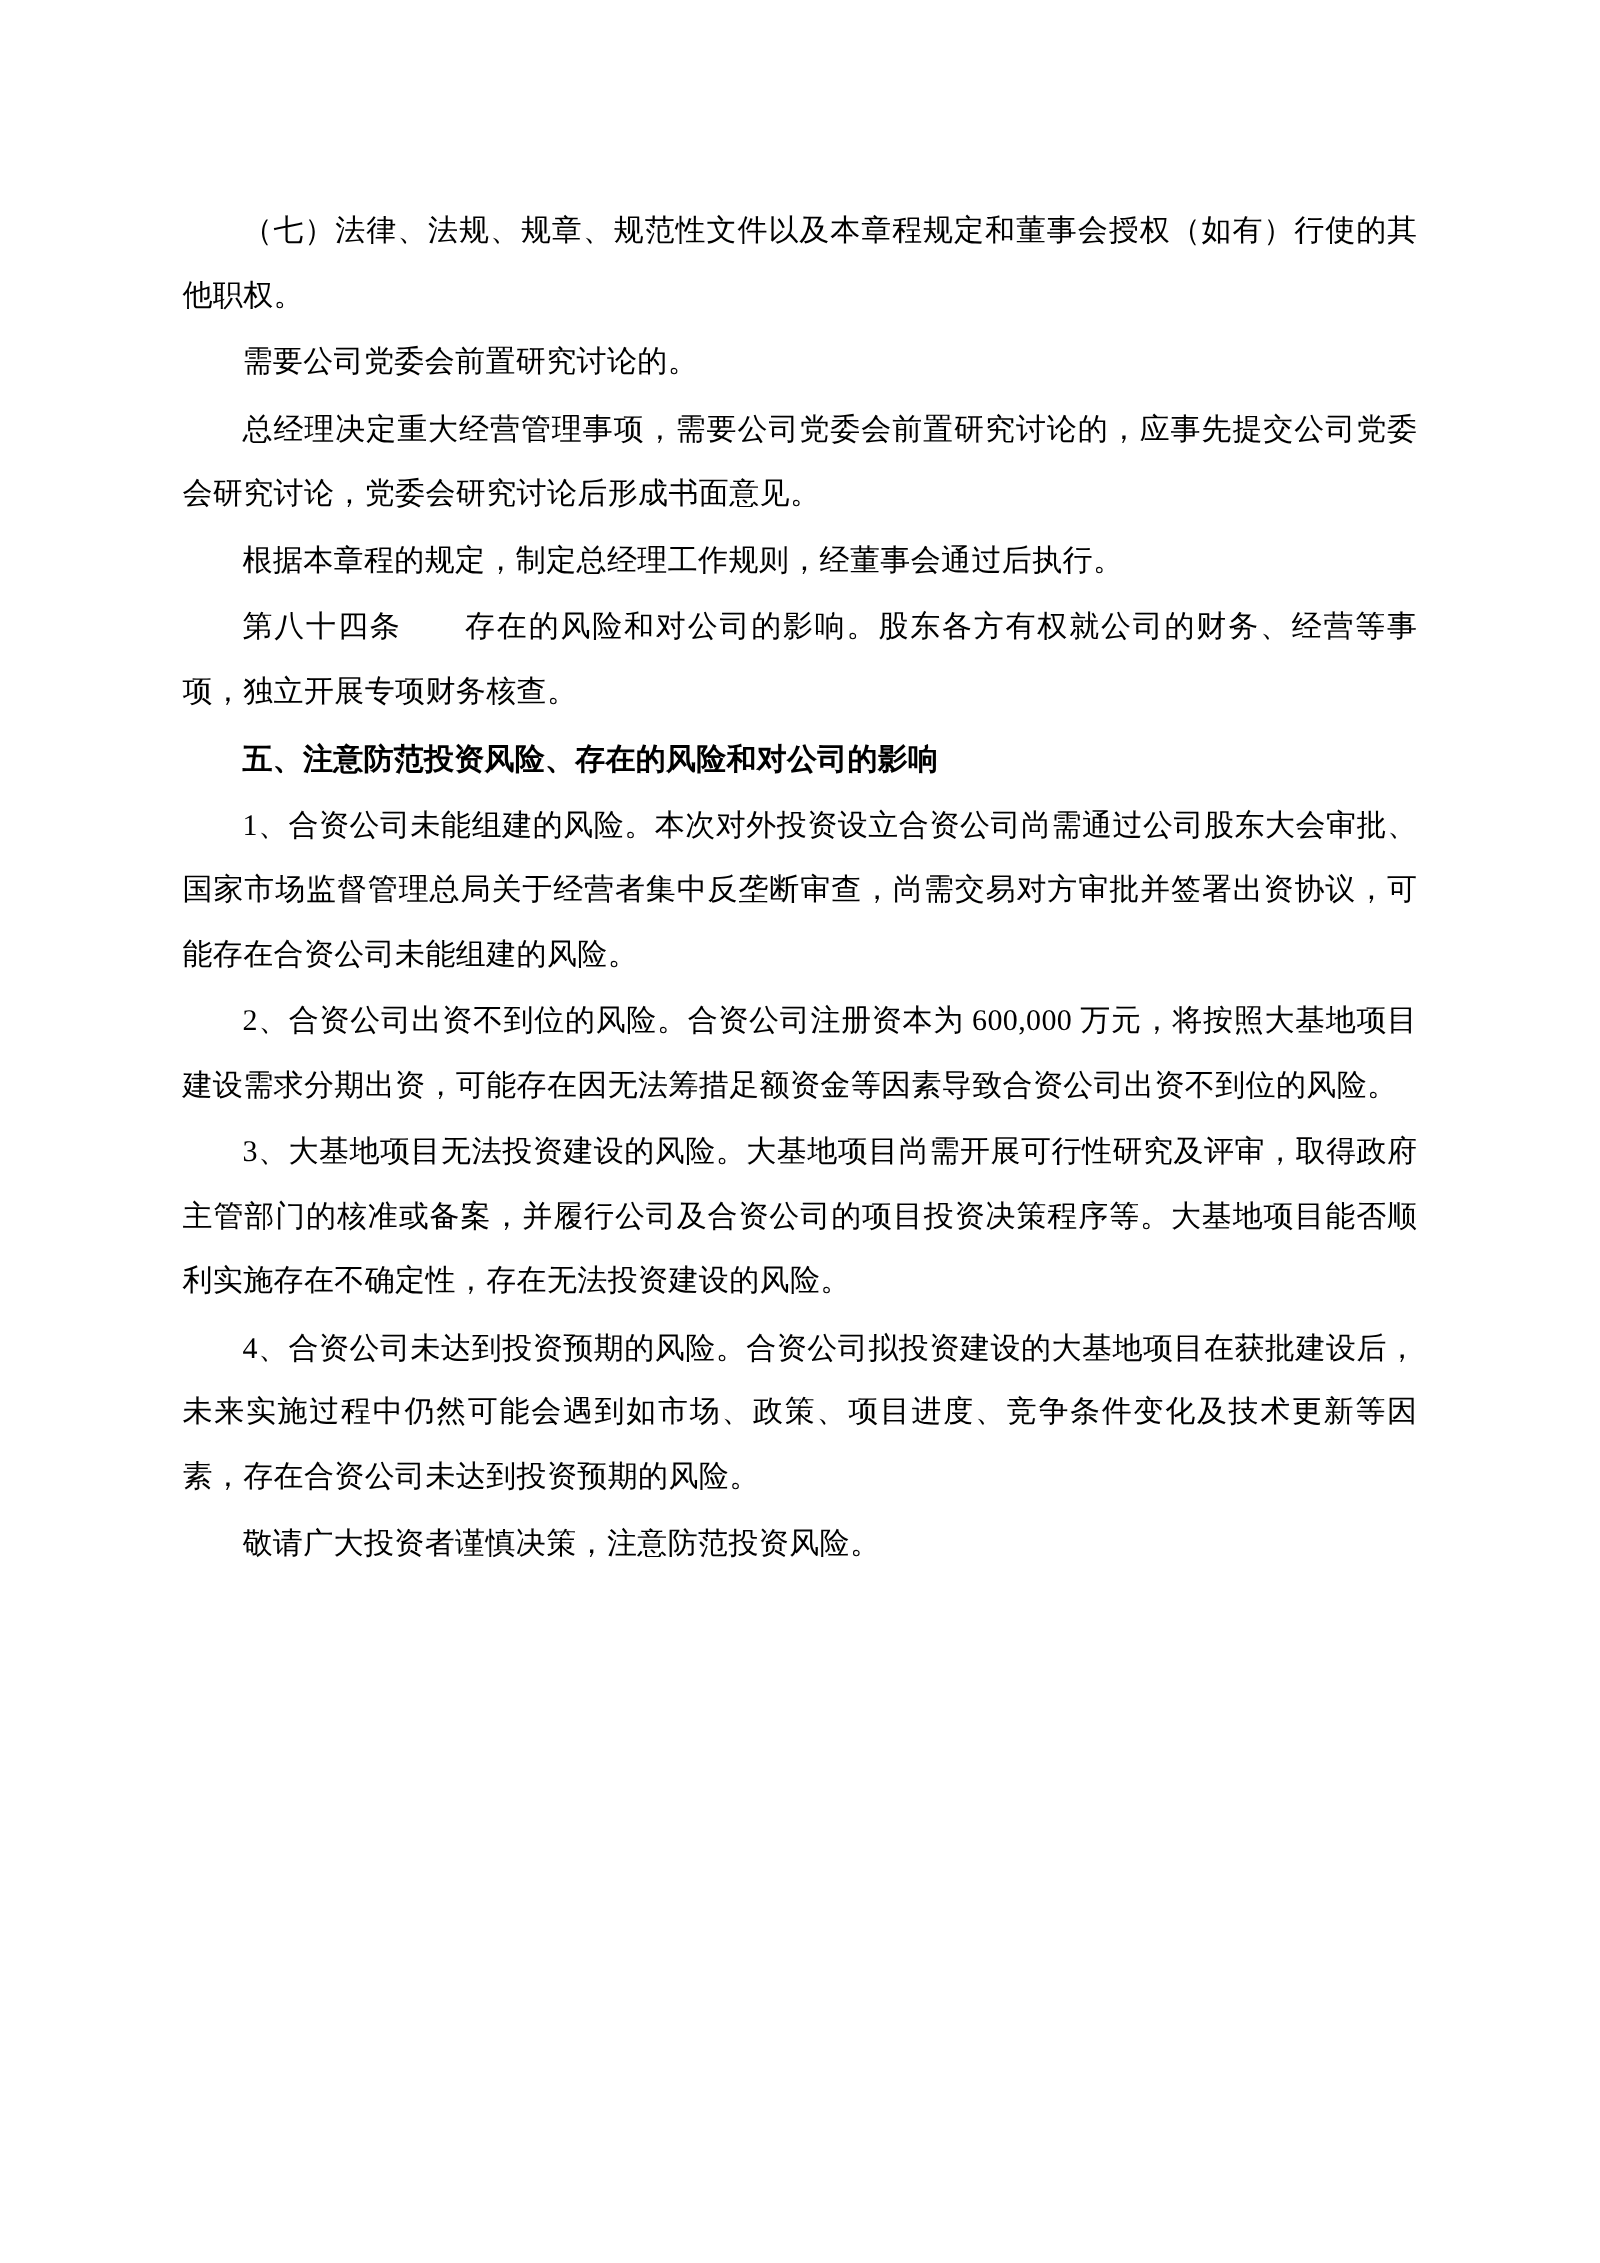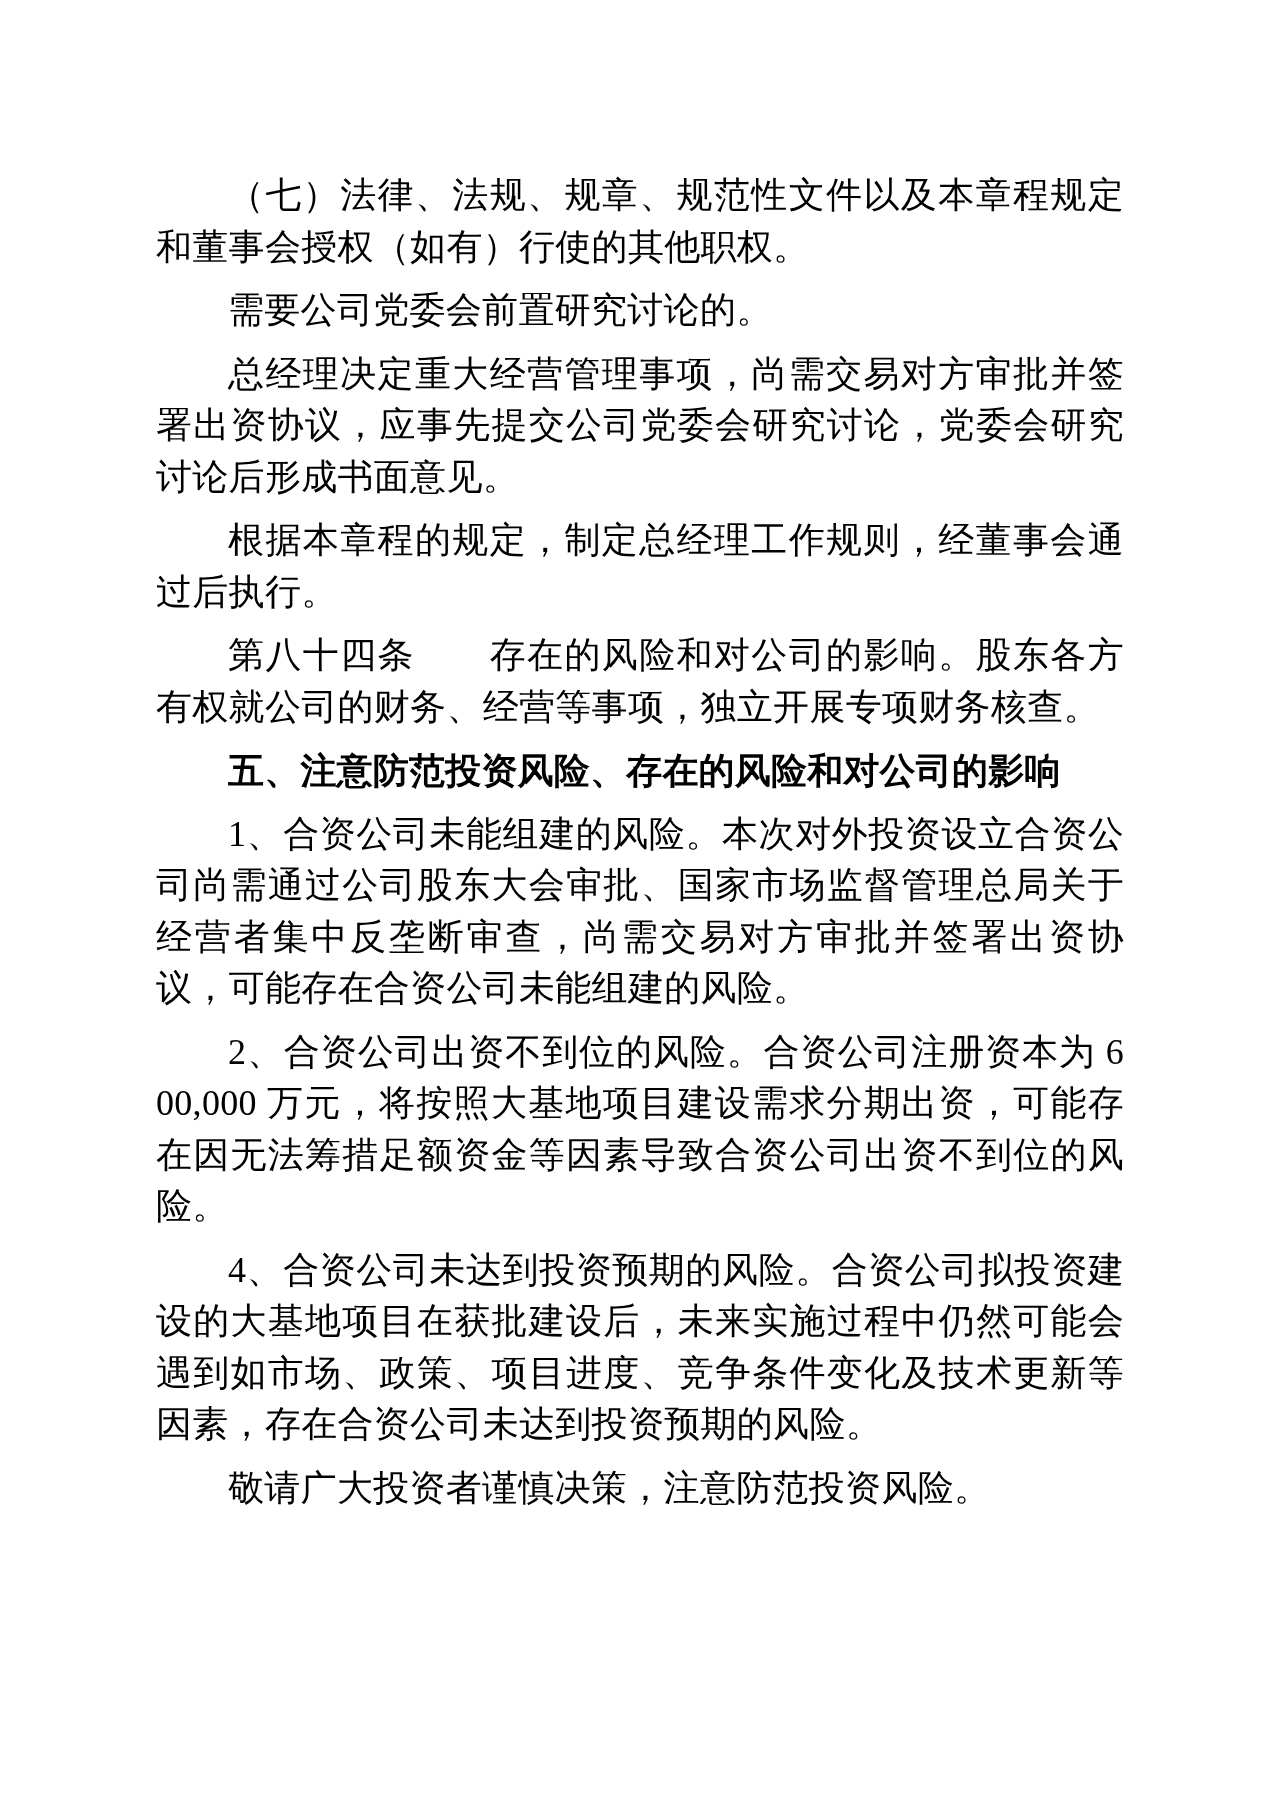--- a/index.html
+++ b/index.html
@@ -15,23 +15,23 @@
     color: #000000;
   }
   .page {
     box-sizing: border-box;
     width: 1280px;
     height: 1810px;
     padding: 158px 144px 0 144px;
     background: #ffffff;
   }
   .doc p {
-    margin: 12px;
+    margin: 2px;
     padding: 0;
-    font-size: 36px;
+    font-size: 24px;
     line-height: 51.5px;
     text-align: justify;
     text-justify: inter-ideograph;
     text-indent: 2em;
     letter-spacing: 0.3px;
     word-break: break-all;
     color: #000000;
   }
   .doc p.heading {
     font-weight: bold;
@@ -39,22 +39,23 @@
     letter-spacing: 0.2px;
   }
 </style>
 </head>
 <body>
 
 <div class="page">
   <div class="doc">
     <p>（七）法律、法规、规章、规范性文件以及本章程规定和董事会授权（如有）行使的其他职权。</p>
     <p>需要公司党委会前置研究讨论的。</p>
-    <p>总经理决定重大经营管理事项，尚需交易对方审批并签署出资协议，应事先提交公司党委会研究讨论，党委会研究讨论后形成书面意见。</p>
+    <p>总经理决定重大经营管理事项，需要公司党委会前置研究讨论的，应事先提交公司党委会研究讨论，党委会研究讨论后形成书面意见。</p>
     <p>根据本章程的规定，制定总经理工作规则，经董事会通过后执行。</p>
     <p>第八十四条　　存在的风险和对公司的影响。股东各方有权就公司的财务、经营等事项，独立开展专项财务核查。</p>
     <p class="heading">五、注意防范投资风险、存在的风险和对公司的影响</p>
     <p>1、合资公司未能组建的风险。本次对外投资设立合资公司尚需通过公司股东大会审批、国家市场监督管理总局关于经营者集中反垄断审查，尚需交易对方审批并签署出资协议，可能存在合资公司未能组建的风险。</p>
     <p>2、合资公司出资不到位的风险。合资公司注册资本为 600,000 万元，将按照大基地项目建设需求分期出资，可能存在因无法筹措足额资金等因素导致合资公司出资不到位的风险。</p>
+    <p>3、大基地项目无法投资建设的风险。大基地项目尚需开展可行性研究及评审，取得政府主管部门的核准或备案，并履行公司及合资公司的项目投资决策程序等。大基地项目能否顺利实施存在不确定性，存在无法投资建设的风险。</p>
     <p>4、合资公司未达到投资预期的风险。合资公司拟投资建设的大基地项目在获批建设后，未来实施过程中仍然可能会遇到如市场、政策、项目进度、竞争条件变化及技术更新等因素，存在合资公司未达到投资预期的风险。</p>
     <p>敬请广大投资者谨慎决策，注意防范投资风险。</p>
   </div>
 </div>
 
 </body></html>

